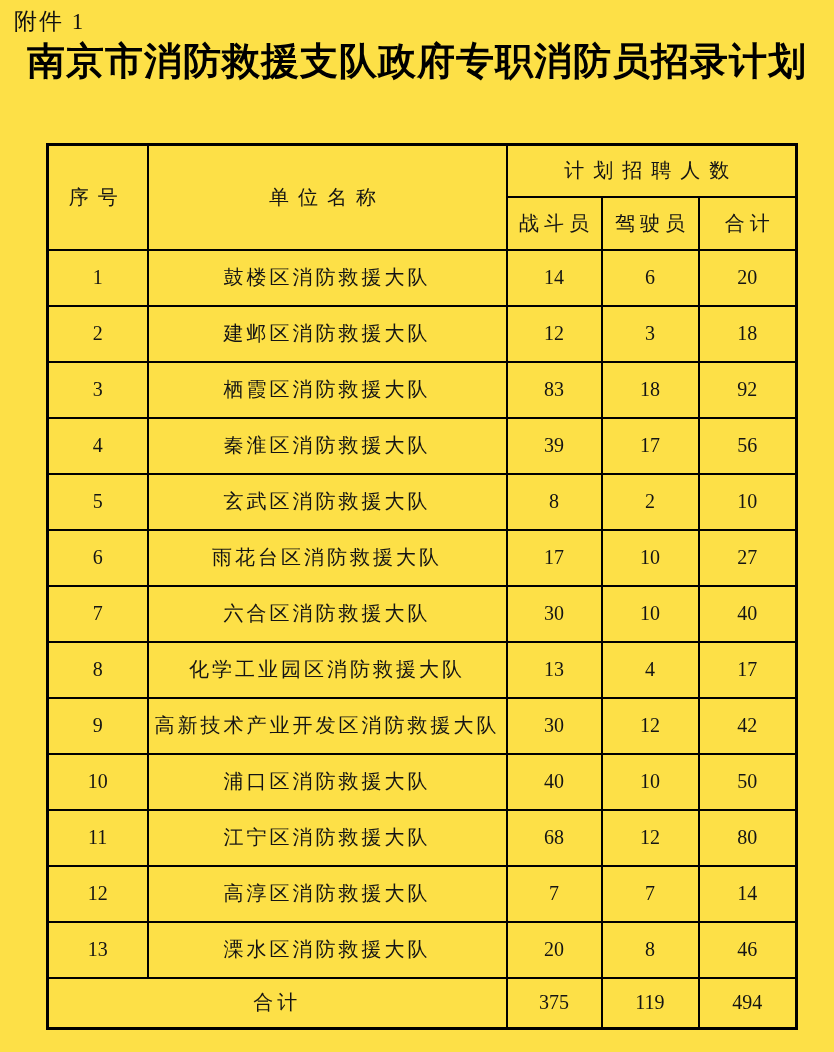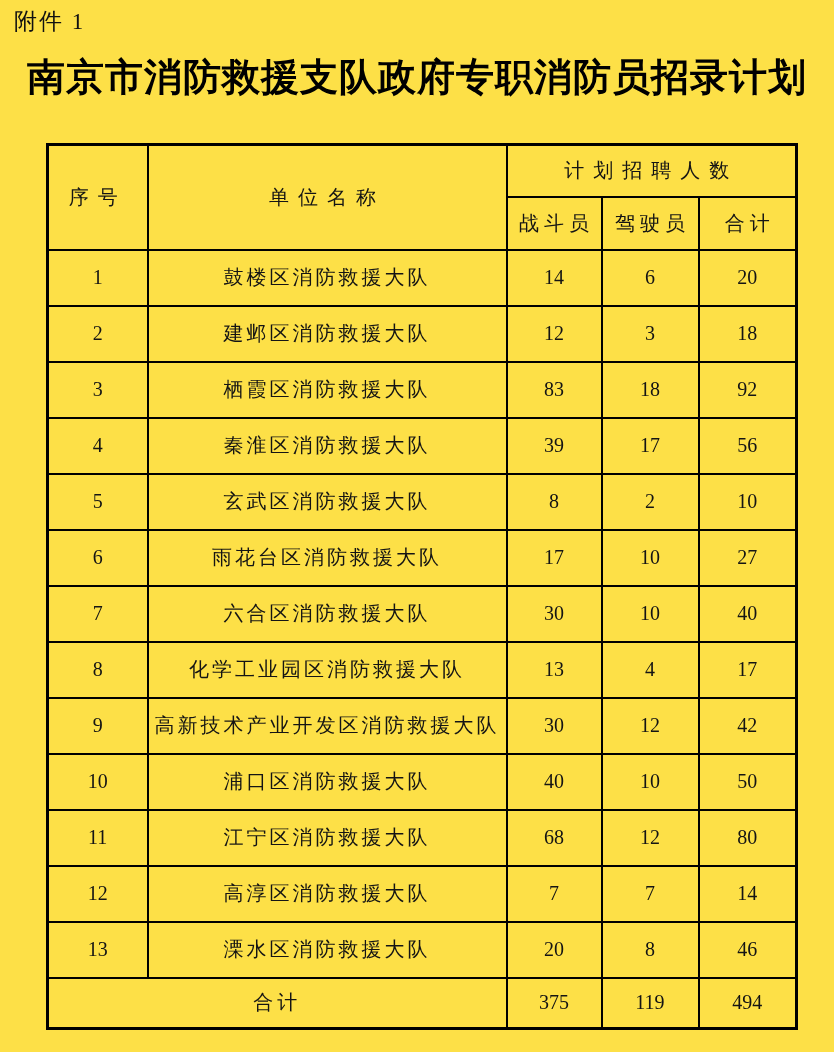--- a/index.html
+++ b/index.html
@@ -21,21 +21,21 @@
     position: absolute;
     left: 14px;
     top: 6px;
     font-size: 23px;
     letter-spacing: 2px;
     color: #111111;
   }
   .title {
     position: absolute;
     left: 0;
-    top: 52px;
+    top: 36px;
     width: 834px;
     margin: 0;
     text-align: center;
     font-size: 38px;
     font-weight: 900;
     letter-spacing: 1px;
     color: #000000;
     font-family: "Liberation Serif", "DejaVu Serif", serif;
     white-space: nowrap;
   }

